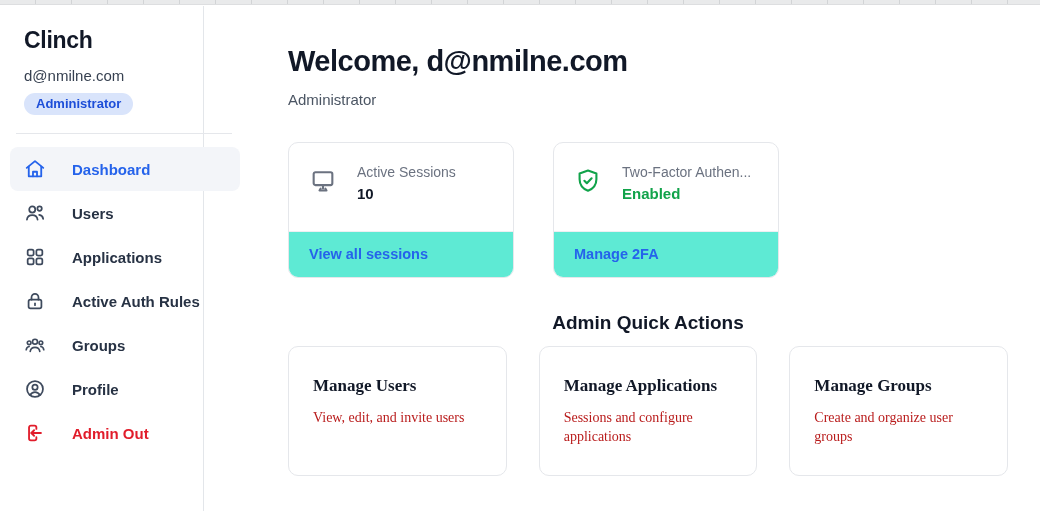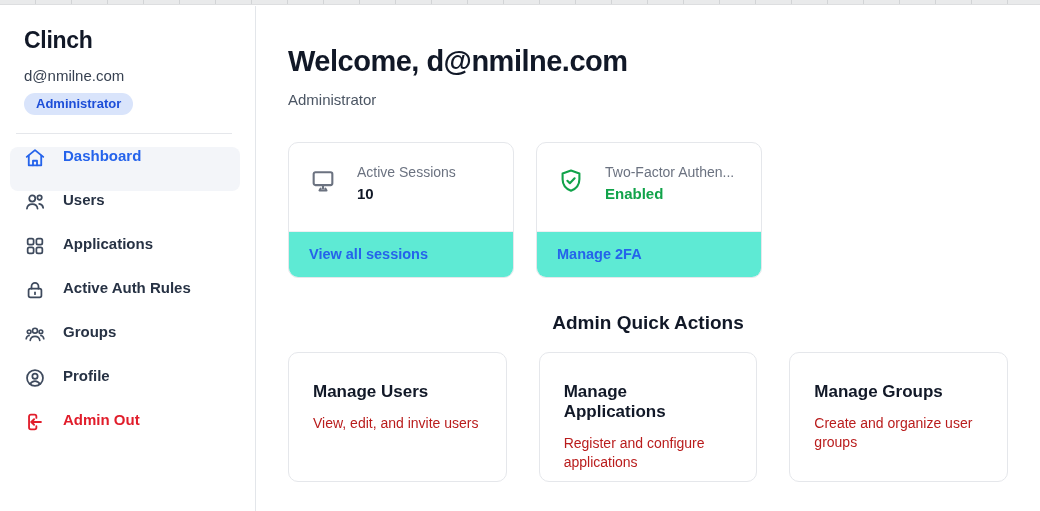--- a/index.html
+++ b/index.html
@@ -13,58 +13,58 @@
 
   
   .top-strip {
     position: absolute; top: 0; left: 0; right: 0; height: 5px;
     background: repeating-linear-gradient(90deg, #e9eaeb 0 35px, #d2d4d6 35px 36px);
     border-bottom: 1px solid #dddee0;
   }
 
   
   .sidebar {
-    position: absolute; top: 6px; left: 0; bottom: 0; width: 256px;
+    position: absolute; top: 6px; left: 0; bottom: 0; width: 204px;
     border-right: 1px solid #e3e6ea;
     padding: 21px 16px 0 24px;
     background: #ffffff;
   }
   .brand { font-size: 23px; font-weight: 800; letter-spacing: -0.3px; color: #111827; }
   .email { margin-top: 13px; font-size: 15px; color: #374151; }
   .badge {
     display: inline-block; margin-top: 9px;
     background: #d9e4fb; color: #1d4ed8;
     font-size: 13px; font-weight: 700;
     padding: 3px 12px 4px; border-radius: 12px;
   }
   .divider { height: 1px; background: #e5e7eb; margin: 18px 0 13px -8px; width: 216px; }
 
   .nav { margin-left: -14px; }
   .nav-item {
-    display: flex; gap: 17px;
+    display: flex; align-items: center; gap: 26px;
     height: 44px; padding: 0 14px; width: 230px;
     border-radius: 8px; cursor: pointer;
     font-size: 15px; font-weight: 600; color: #273244;
   }
   .nav-item .nav-icon { display: inline-flex; width: 22px; height: 22px; color: #3e4a5d; }
   .nav-item.active { background: #f3f5f9; color: #2563eb; }
   .nav-item.active .nav-icon { color: #2563eb; }
   .nav-item.danger { color: #e11d2b; }
   .nav-item.danger .nav-icon { color: #e11d2b; }
   .nav-icon svg { width: 22px; height: 22px; }
 
   
   .main {
     position: absolute; top: 6px; left: 257px; right: 0; bottom: 0;
     padding: 39px 32px 0 31px; background: #ffffff;
   }
   .page-title { font-size: 29px; font-weight: 800; letter-spacing: -0.5px; color: #111827; }
   .page-subtitle { margin-top: 13px; font-size: 15px; color: #4b5563; }
 
-  .stat-row { display: flex; gap: 22px; margin-top: 34px; }
+  .stat-row { display: flex; gap: 39px; margin-top: 34px; }
   .stat-card {
     width: 226px; height: 136px;
     border: 1px solid #e5e7eb; border-radius: 10px;
     background: #ffffff; overflow: hidden;
     display: flex; flex-direction: column;
   }
   .stat-body { padding: 21px 20px; display: flex; gap: 20px; flex: 1; }
   .stat-icon { width: 28px; height: 28px; color: #6b7280; flex: 0 0 auto; margin-top: 3px; }
   .stat-icon.green { color: #11a34a; }
   .stat-icon svg { width: 28px; height: 28px; }
@@ -72,21 +72,21 @@
   .stat-value { margin-top: 5px; font-size: 15px; font-weight: 700; color: #111827; }
   .stat-value.green { color: #11a34a; }
   .stat-footer {
     border-top: 1px solid #edeff2; background: #5eead4;
     padding: 13px 20px 14px;
   }
   .stat-link { color: #2563eb; font-size: 14.5px; font-weight: 600; text-decoration: none; cursor: pointer; }
 
   .section-heading { margin-top: 34px; font-size: 19px; font-weight: 700; color: #111827; text-align: center; }
 
-  .action-row { display: flex; gap: 32px; margin-top: 18px; }
+  .action-row { display: flex; gap: 32px; margin-top: 12px; font-family: Liberation Serif, serif; }
   .action-card {
     width: 230px; height: 130px;
     border: 1px solid #e5e7eb; border-radius: 10px;
     background: #ffffff; padding: 29px 24px 0; cursor: pointer;
   }
   .action-title { font-size: 17px; font-weight: 700; color: #111827; }
   .action-desc { margin-top: 12px; font-size: 14px; line-height: 1.38; color: #b91c1c; }
 </style>
 </head>
 <body>
@@ -229,20 +229,20 @@
 
   <h2 class="section-heading">Admin Quick Actions</h2>
 
   <div class="action-row">
     <div class="action-card">
       <div class="action-title">Manage Users</div>
       <div class="action-desc">View, edit, and invite users</div>
     </div>
     <div class="action-card">
       <div class="action-title">Manage Applications</div>
-      <div class="action-desc">Register and configure applications</div>
+      <div class="action-desc">Sessions and configure applications</div>
     </div>
     <div class="action-card">
       <div class="action-title">Manage Groups</div>
       <div class="action-desc">Create and organize user groups</div>
     </div>
   </div>
 </main>
 
 </body></html>

